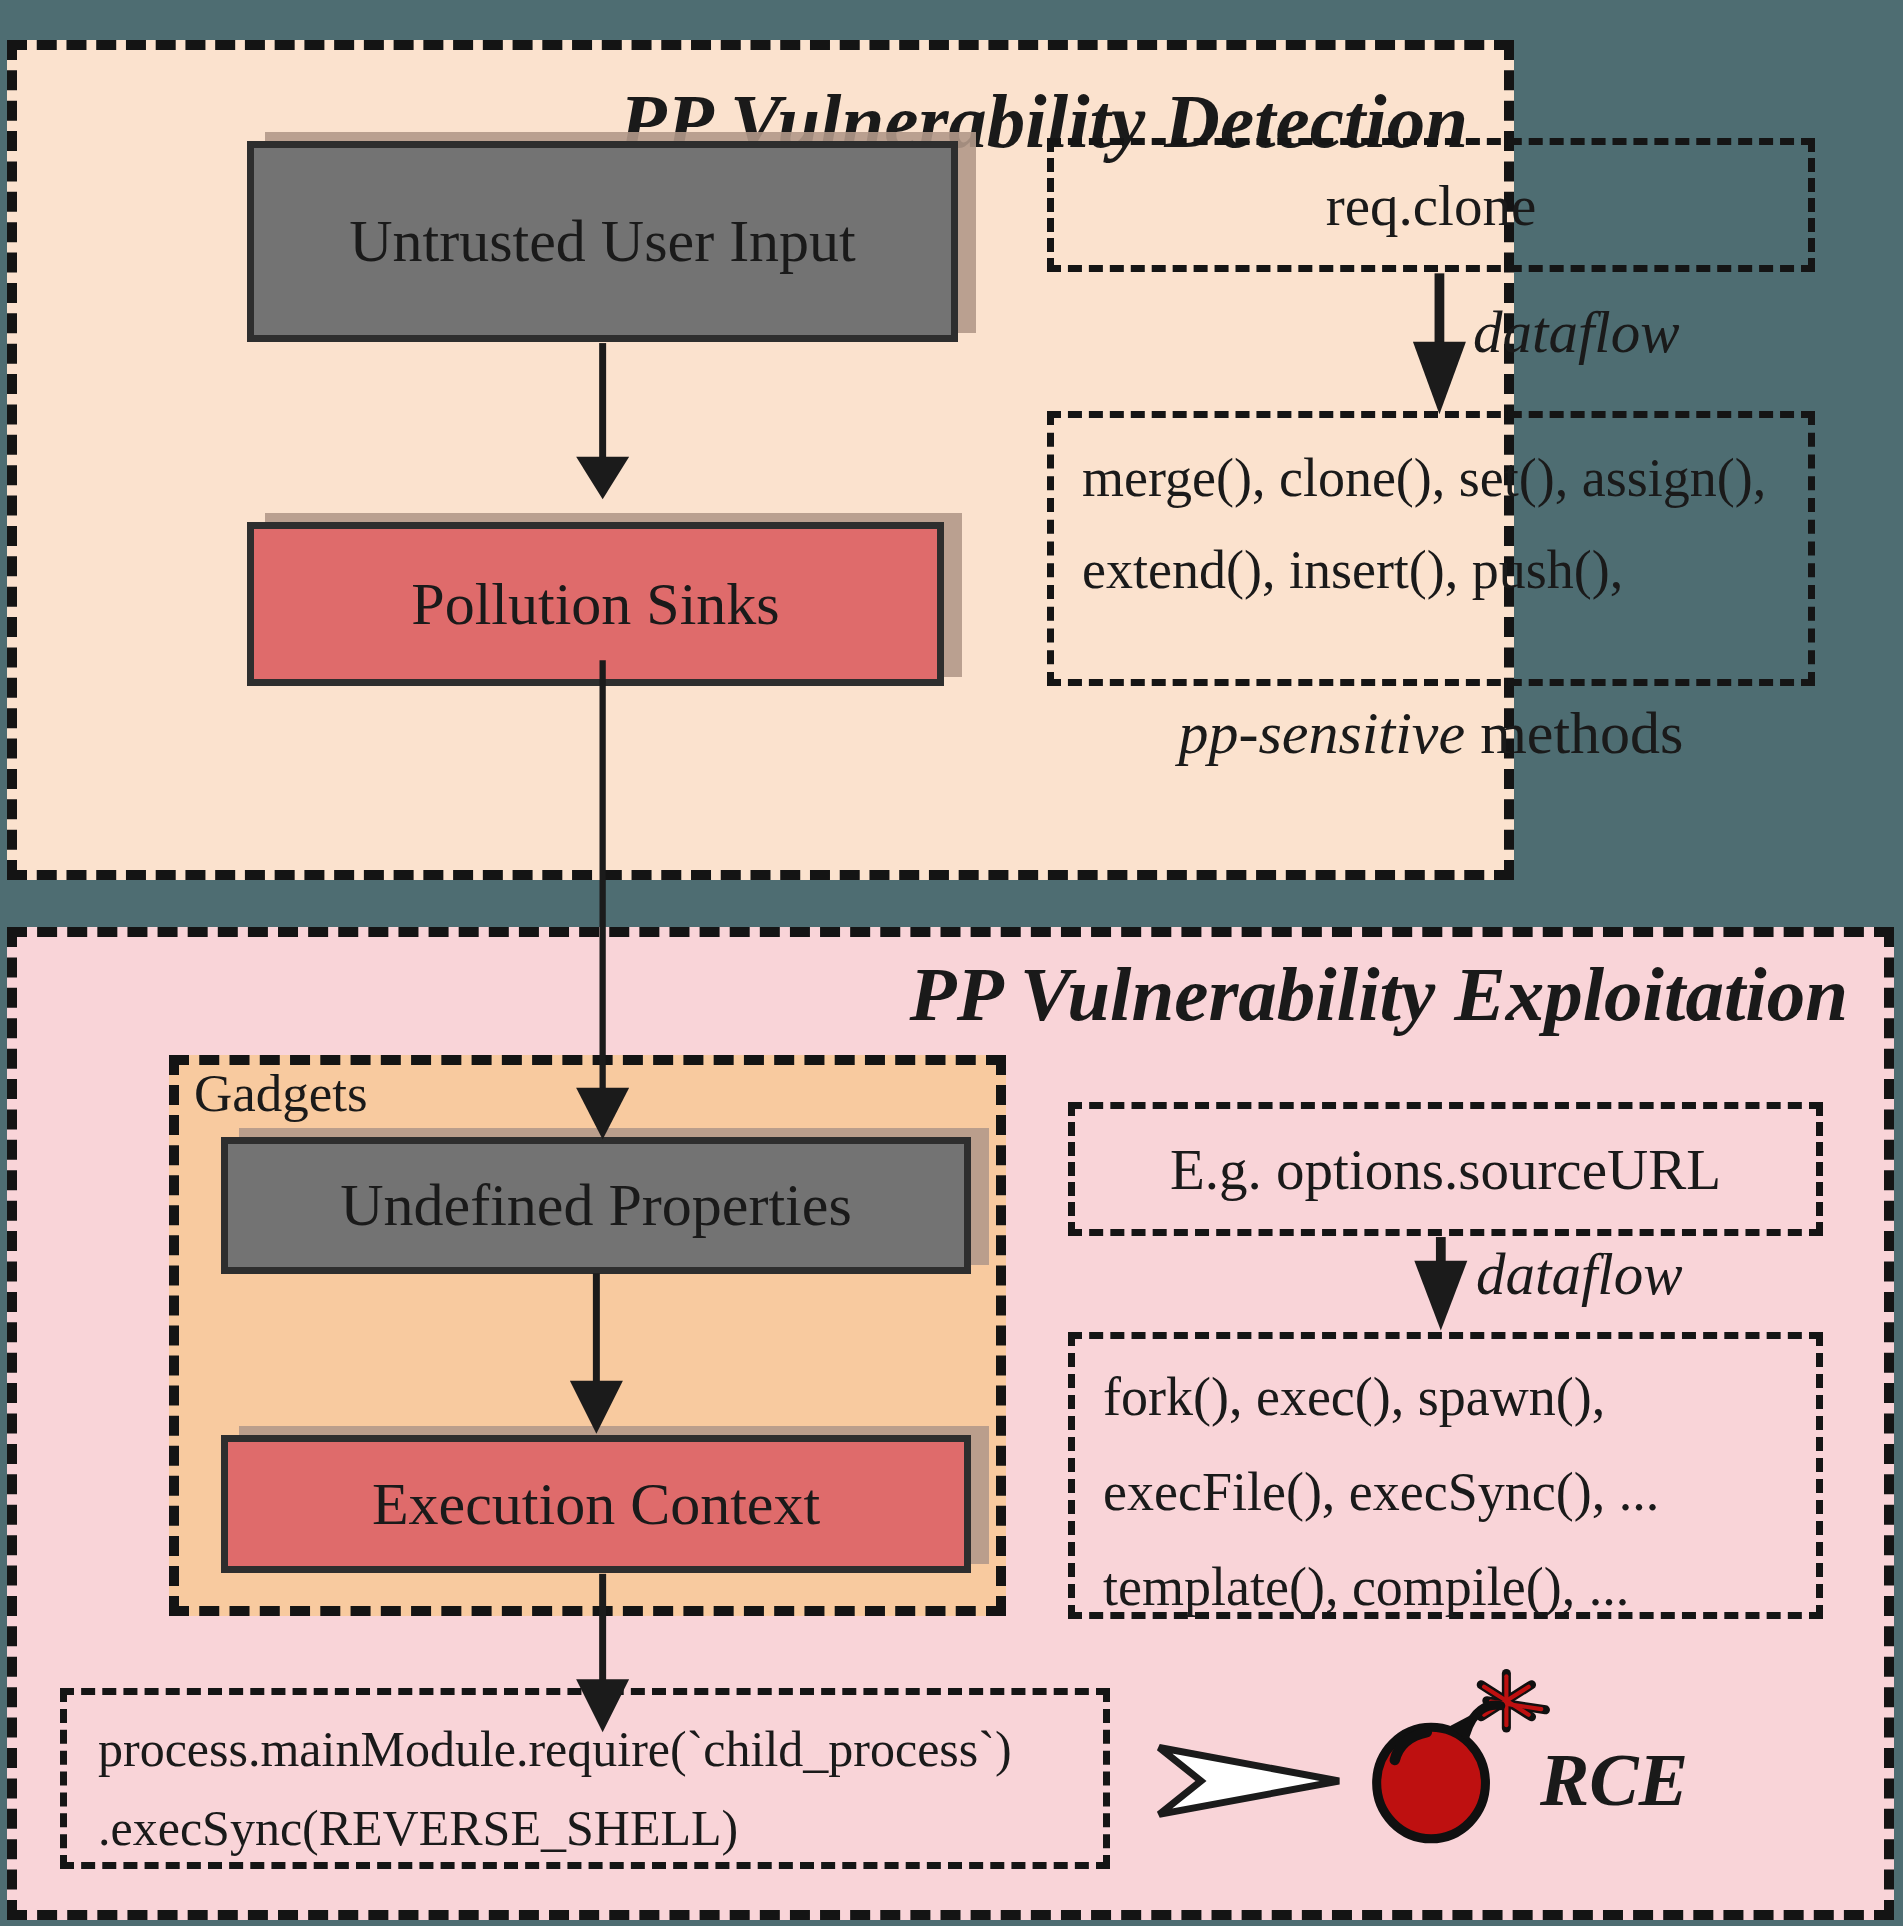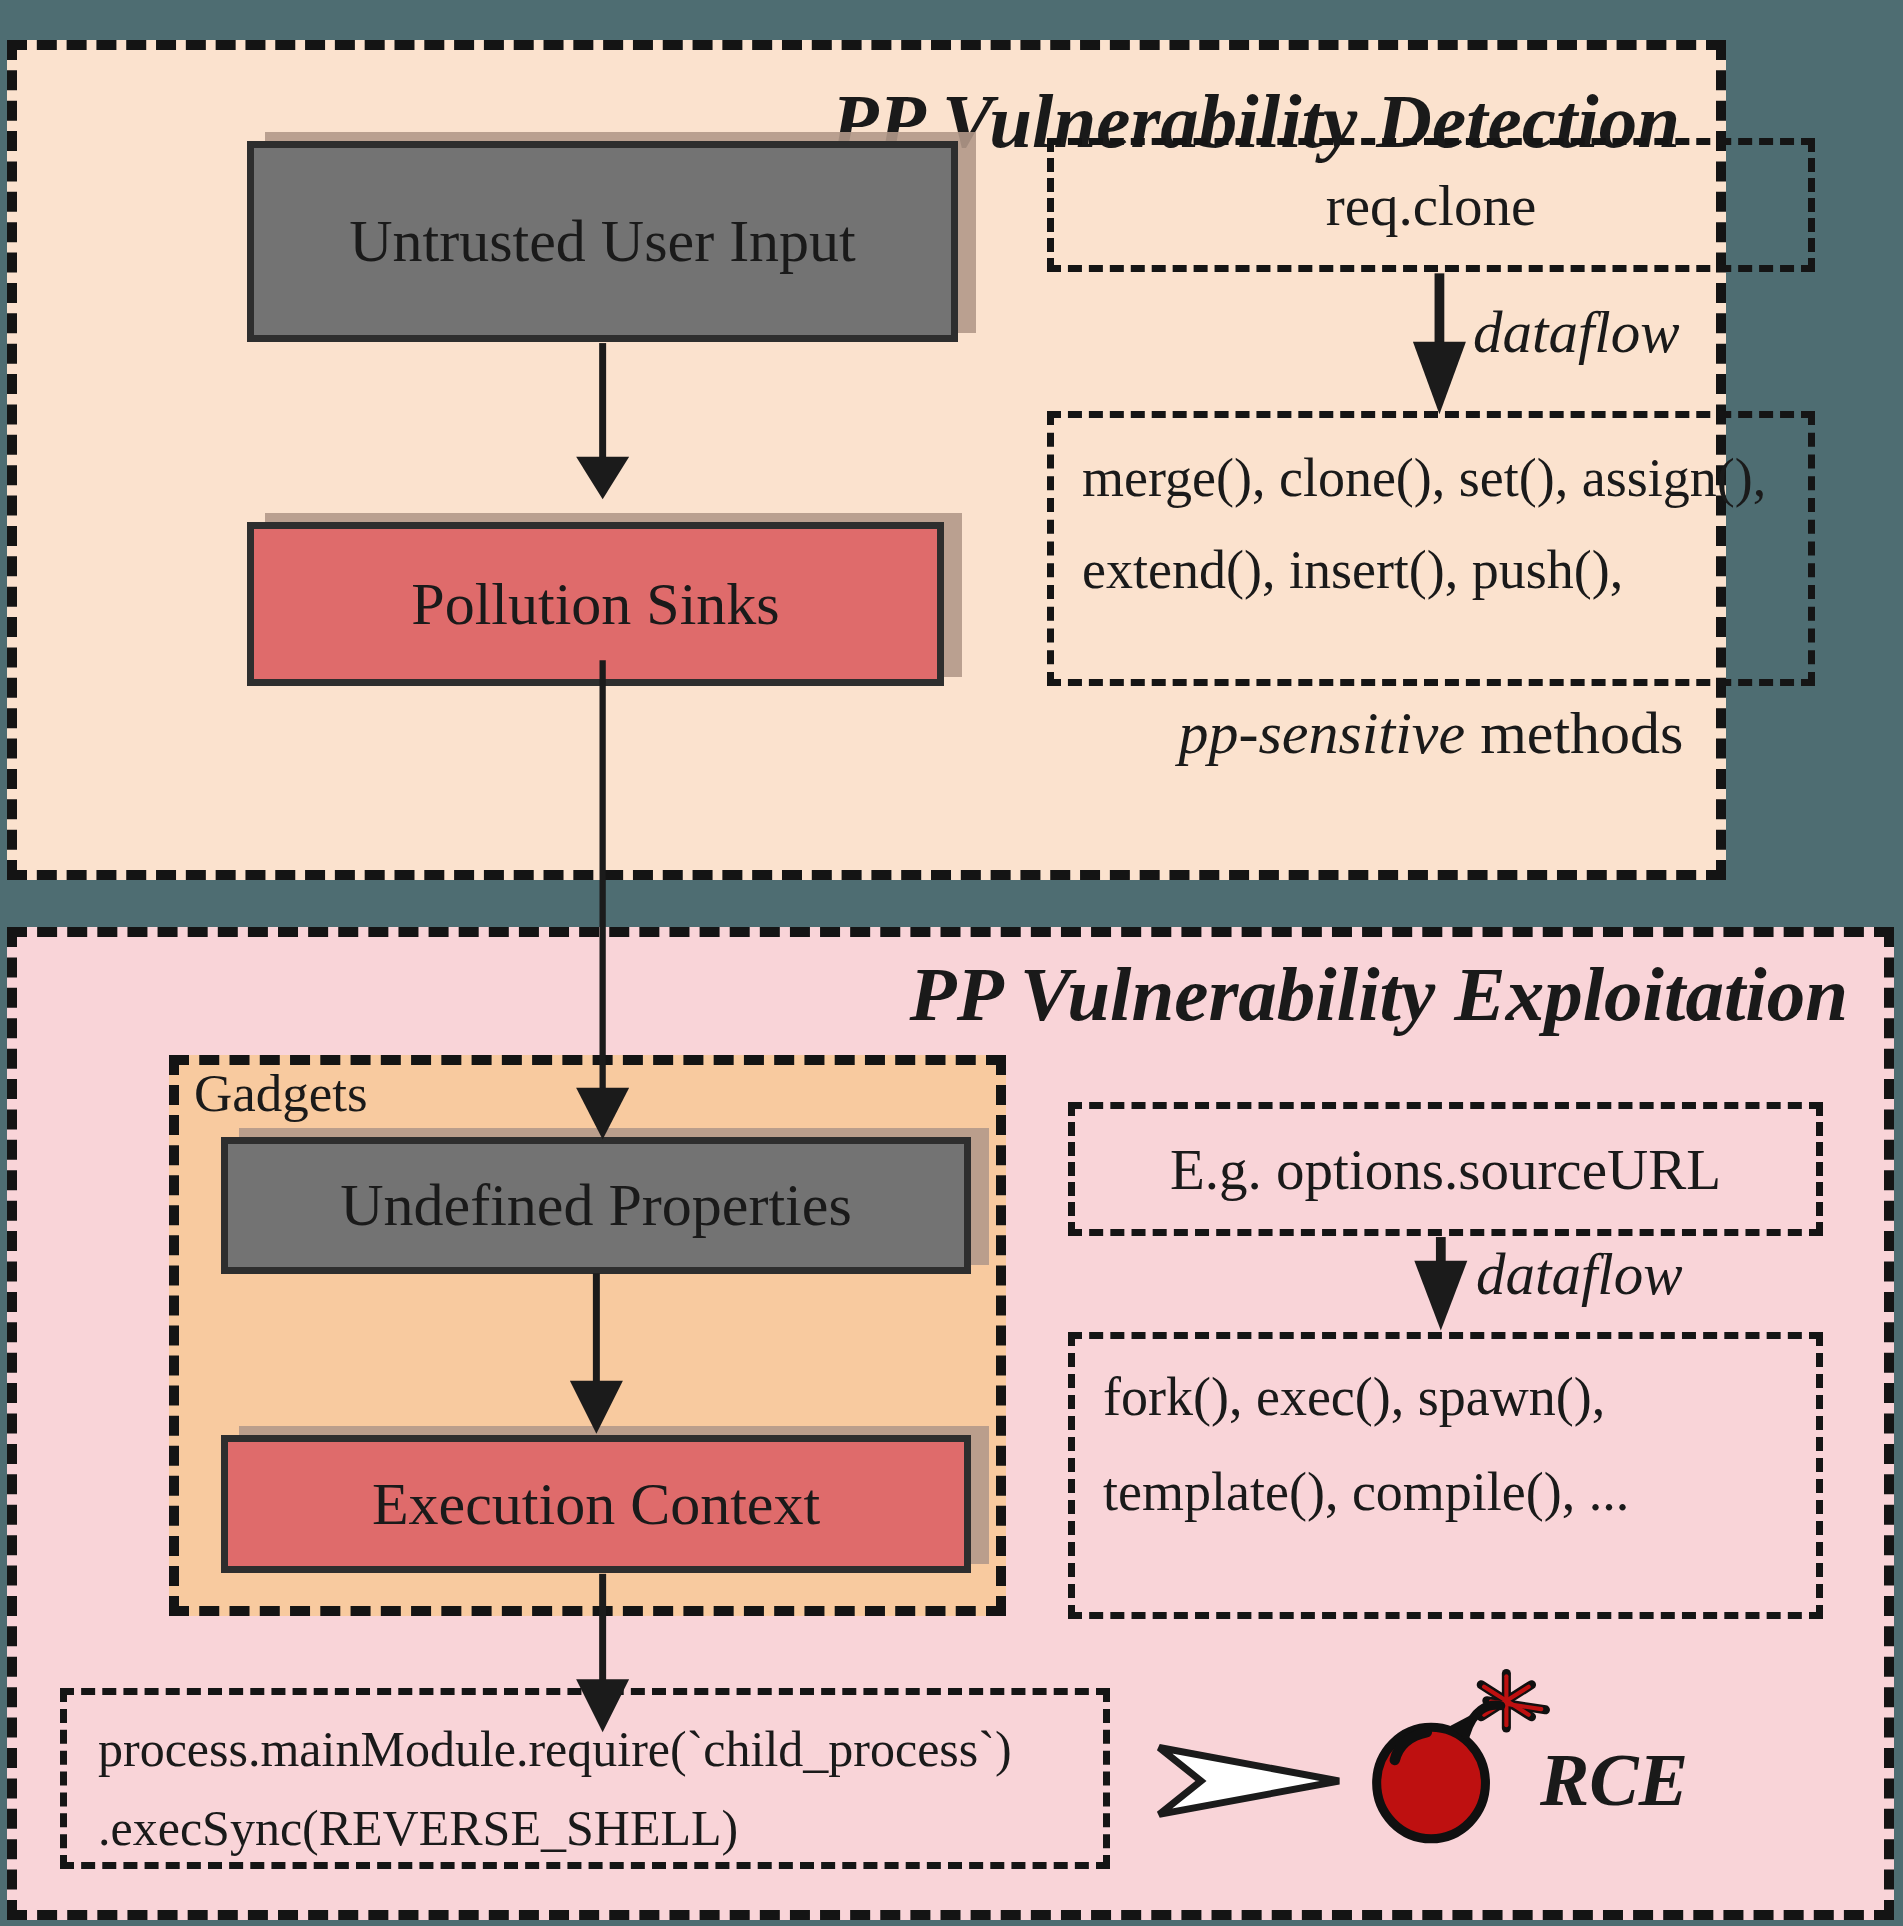--- a/index.html
+++ b/index.html
@@ -11,21 +11,21 @@
     color:#1a1a1a;
     overflow:hidden;
   }
   
   .section{
     position:absolute;
     border:10.5px dashed #141414;
     box-sizing:border-box;
   }
   .section-detection{
-    left:7px;top:40px;width:1719px;height:840px;
+    left:7px;top:40px;width:1507px;height:840px;
     background:#FBE2CE;
     text-decoration:underline;
   }
   .section-exploitation{
     left:7px;top:927px;width:1887px;height:993px;
     background:#F9D4D8;
   }
   .section-title{
     position:absolute;
     font-style:italic;font-weight:bold;
@@ -130,20 +130,21 @@
 
 <div class="dashed-box center-text" style="left:1068px;top:1102px;width:755px;height:134px;">
   <span>E.g. options.sourceURL</span>
 </div>
 
 <div class="dataflow-label" style="left:1476px;top:1240px;">dataflow</div>
 
 <div class="dashed-box" style="left:1068px;top:1332px;width:755px;height:287px;">
   <div class="method-lines" style="line-height:95px;padding-top:11px;">
     <div>fork(), exec(), spawn(),</div>
+    <div>execFile(), execSync(), ...</div>
     <div>template(), compile(), ...</div>
   </div>
 </div>
 
 <div class="dashed-box" style="left:60px;top:1688px;width:1050px;height:181px;">
   <div class="payload-lines">
     <div>process.mainModule.require(`child_process`)</div>
     <div>.execSync(REVERSE_SHELL)</div>
   </div>
 </div>

